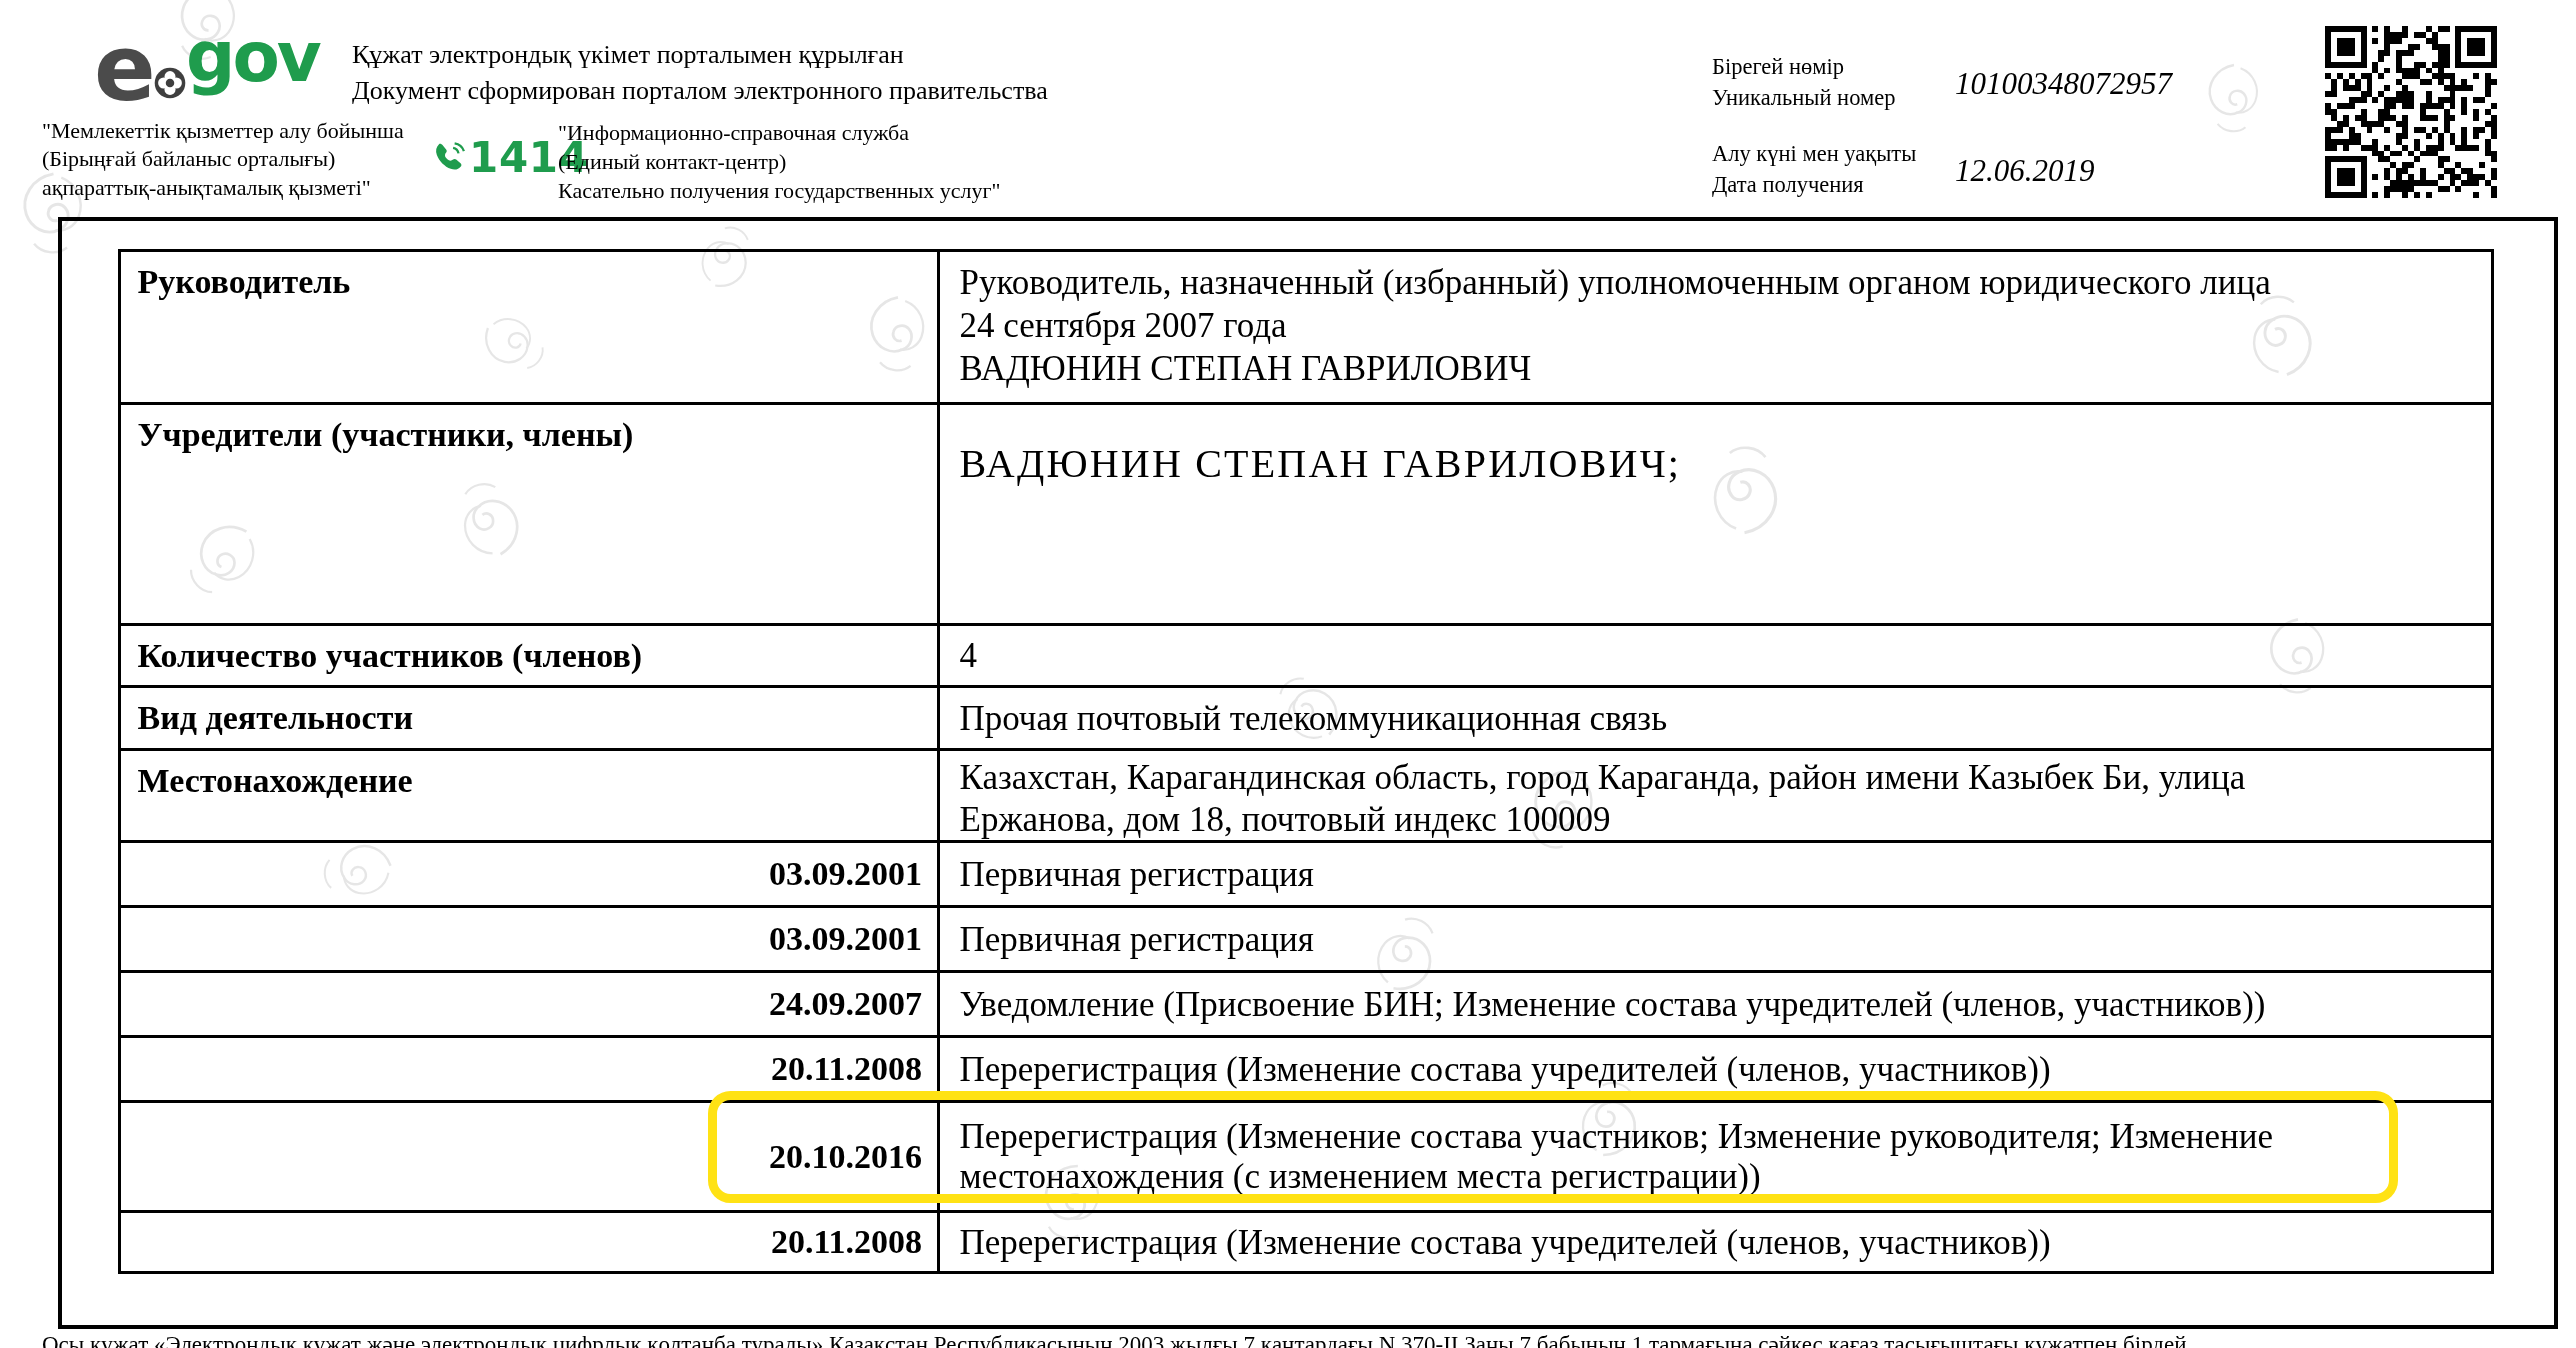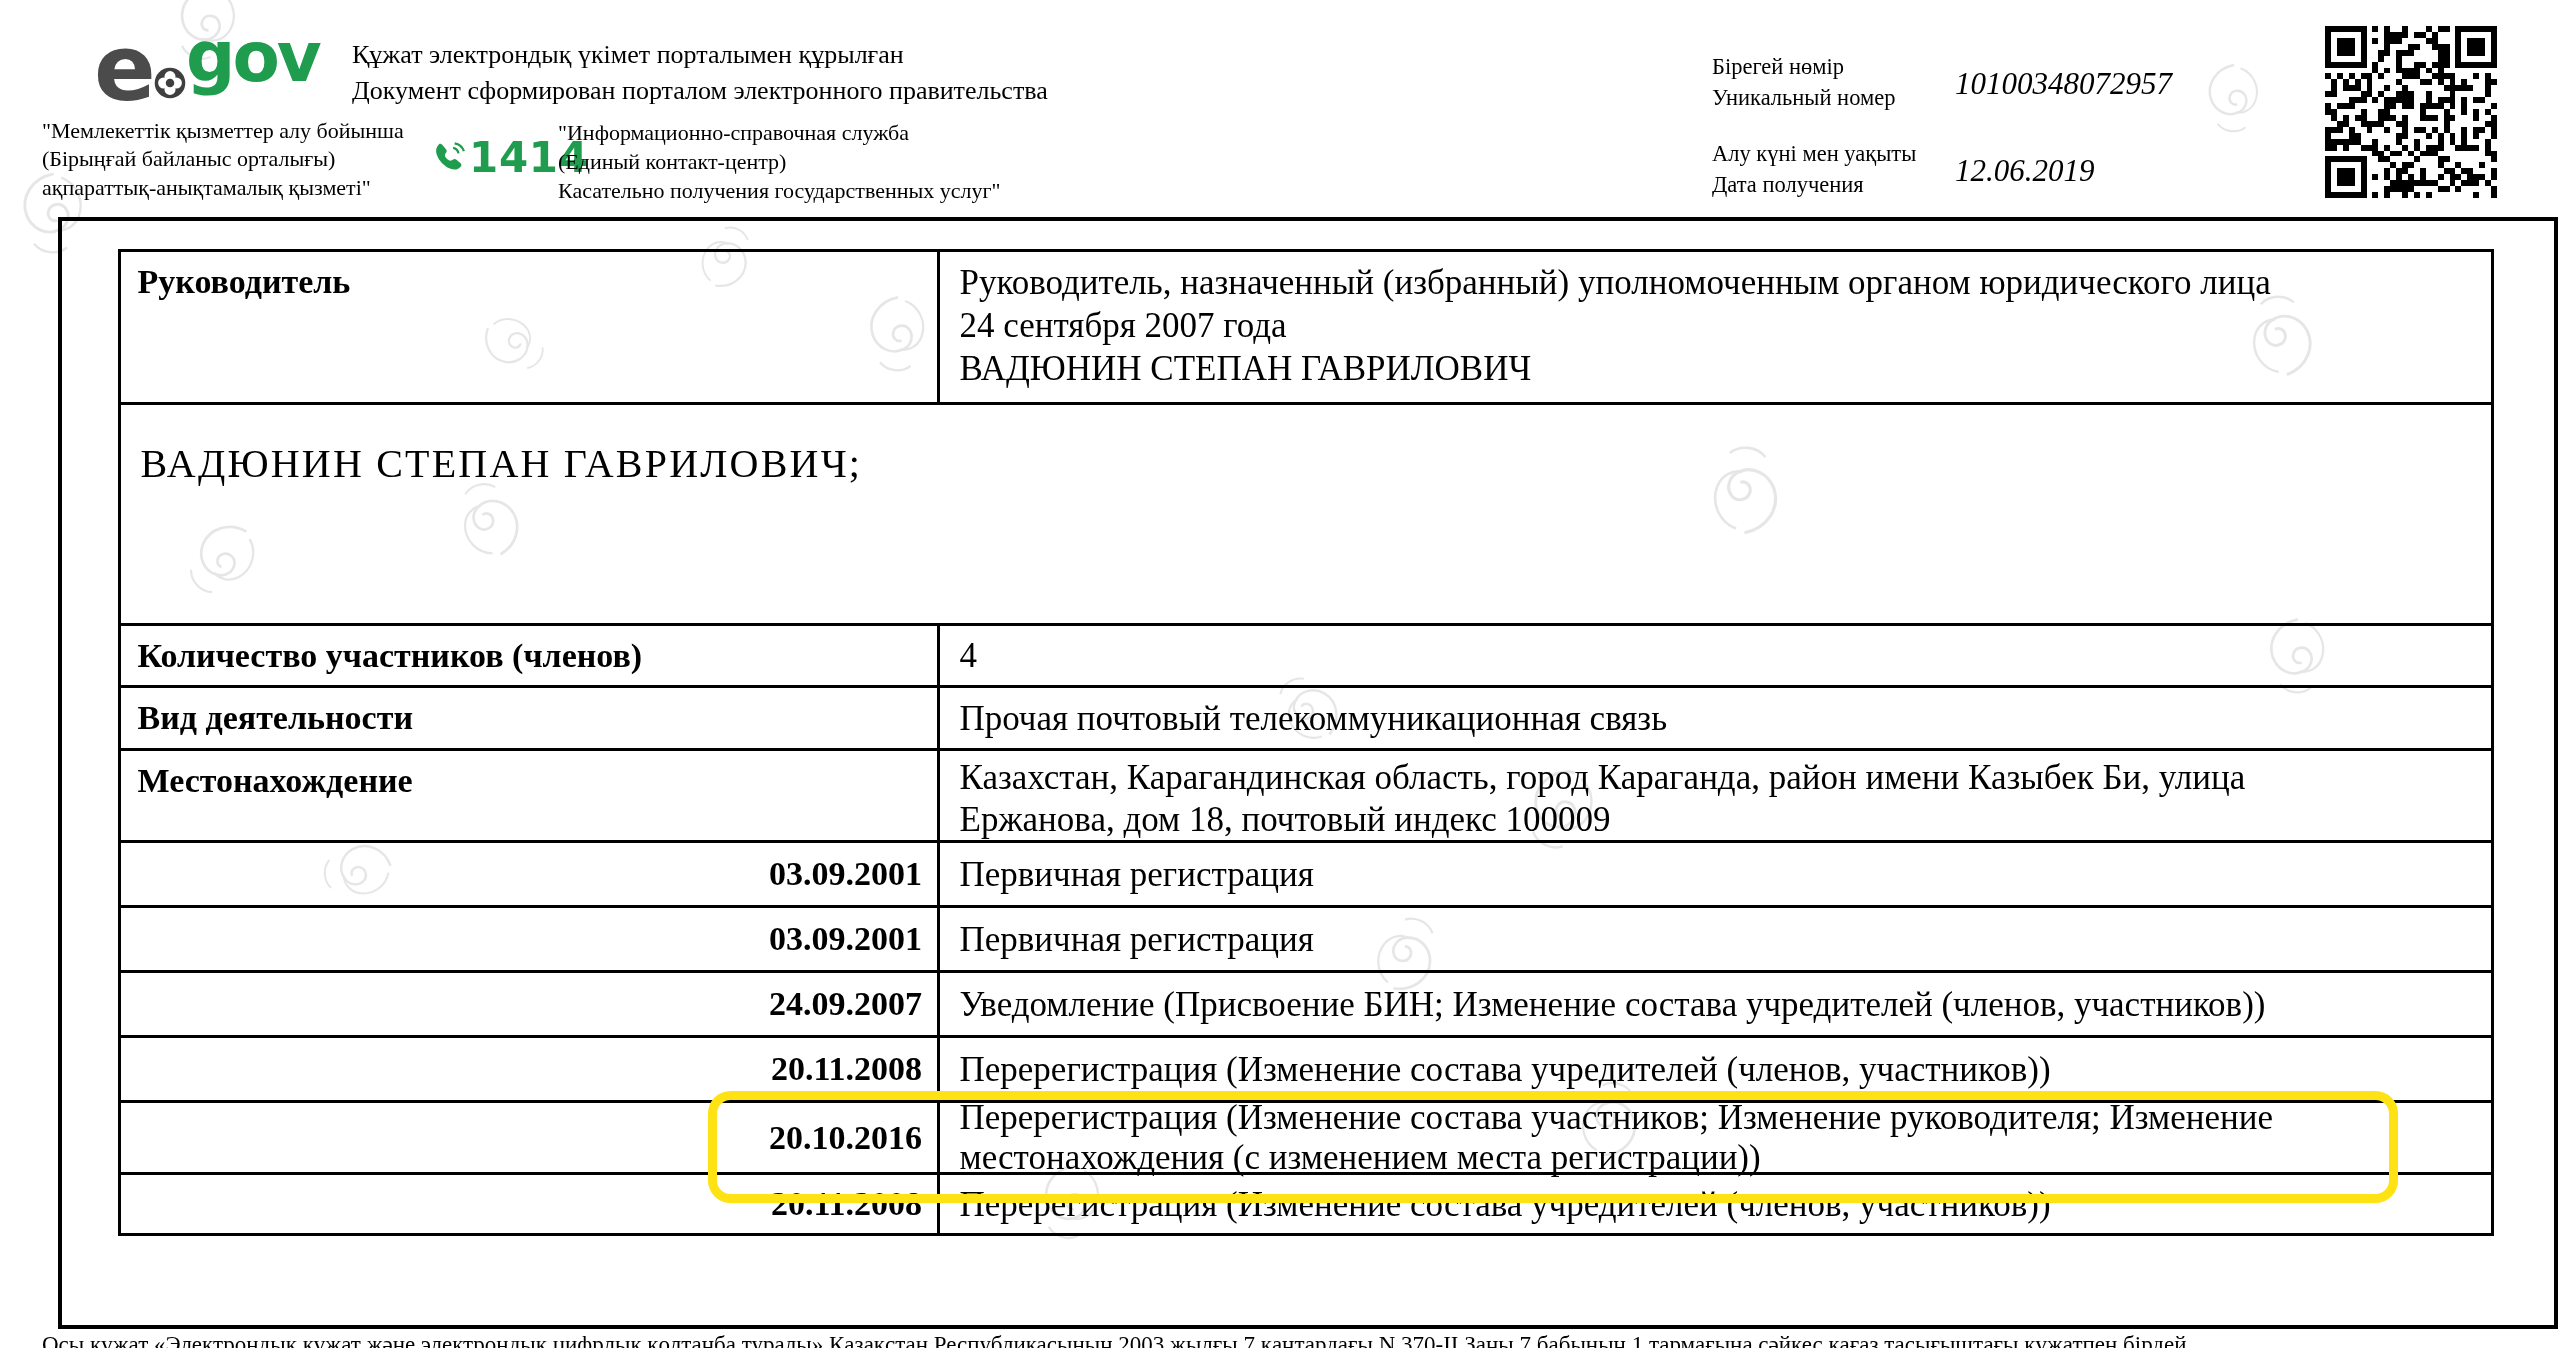--- a/index.html
+++ b/index.html
@@ -36,21 +36,21 @@
   
   .wm{position:absolute;pointer-events:none;opacity:.55;}
 
   
   .outer-box{position:absolute;left:58px;top:217px;width:2500px;height:1112px;
              border:4.5px solid #000;box-sizing:border-box;}
   #grid{position:absolute;left:118px;top:249px;width:2376px;border:3.7px solid #000;
         box-sizing:border-box;background:transparent;}
   .row{display:flex;border-bottom:3.7px solid #000;box-sizing:border-box;}
   .r0{height:153px;} .r1{height:221px;} .r2{height:62px;} .r3{height:63px;} .r4{height:92px;}
-  .r5,.r6,.r7,.r8{height:65px;} .r9{height:72px;} .r10{height:58px;border-bottom:none;}
+  .r5,.r6,.r7,.r8{height:65px;} .r9{height:110px;} .r10{height:58px;border-bottom:none;}
   .lab{width:819px;border-right:3.7px solid #000;box-sizing:border-box;
        padding:9px 13.5px 0 16.5px;font-weight:bold;font-size:34px;line-height:42px;}
   .val{flex:1;padding:9px 7.5px 0 19.5px;font-size:35px;}
   .vline{line-height:43px;white-space:nowrap;}
   .row.c .lab,.row.dated .lab{display:flex;flex-direction:column;justify-content:center;padding-top:0;}
   .row.c .val,.row.dated .val{display:flex;flex-direction:column;justify-content:center;padding-top:0;}
   .row.dated .lab{text-align:right;padding-right:15px;}
   .r1 .val{padding-top:37px;font-size:40px;letter-spacing:2.2px;}
   .r4 .val{padding-top:6px;} .r4 .vline{line-height:42px;}
   .r9 .vline{line-height:40px;}
@@ -580,20 +580,23 @@
         <div class="lab">
           <div>Руководитель</div>
         </div>
         <div class="val">
           <div class="vline">Руководитель, назначенный (избранный) уполномоченным органом юридического лица</div>
           <div class="vline">24 сентября 2007 года</div>
           <div class="vline">ВАДЮНИН СТЕПАН ГАВРИЛОВИЧ</div>
         </div>
       </div>
       <div class="row r1">
+        <div class="lab">
+          <div>Учредители (участники, члены)</div>
+        </div>
         <div class="val">
           <div class="vline">ВАДЮНИН СТЕПАН ГАВРИЛОВИЧ;</div>
         </div>
       </div>
       <div class="row r2 c">
         <div class="lab">
           <div>Количество участников (членов)</div>
         </div>
         <div class="val">
           <div class="vline">4</div>

